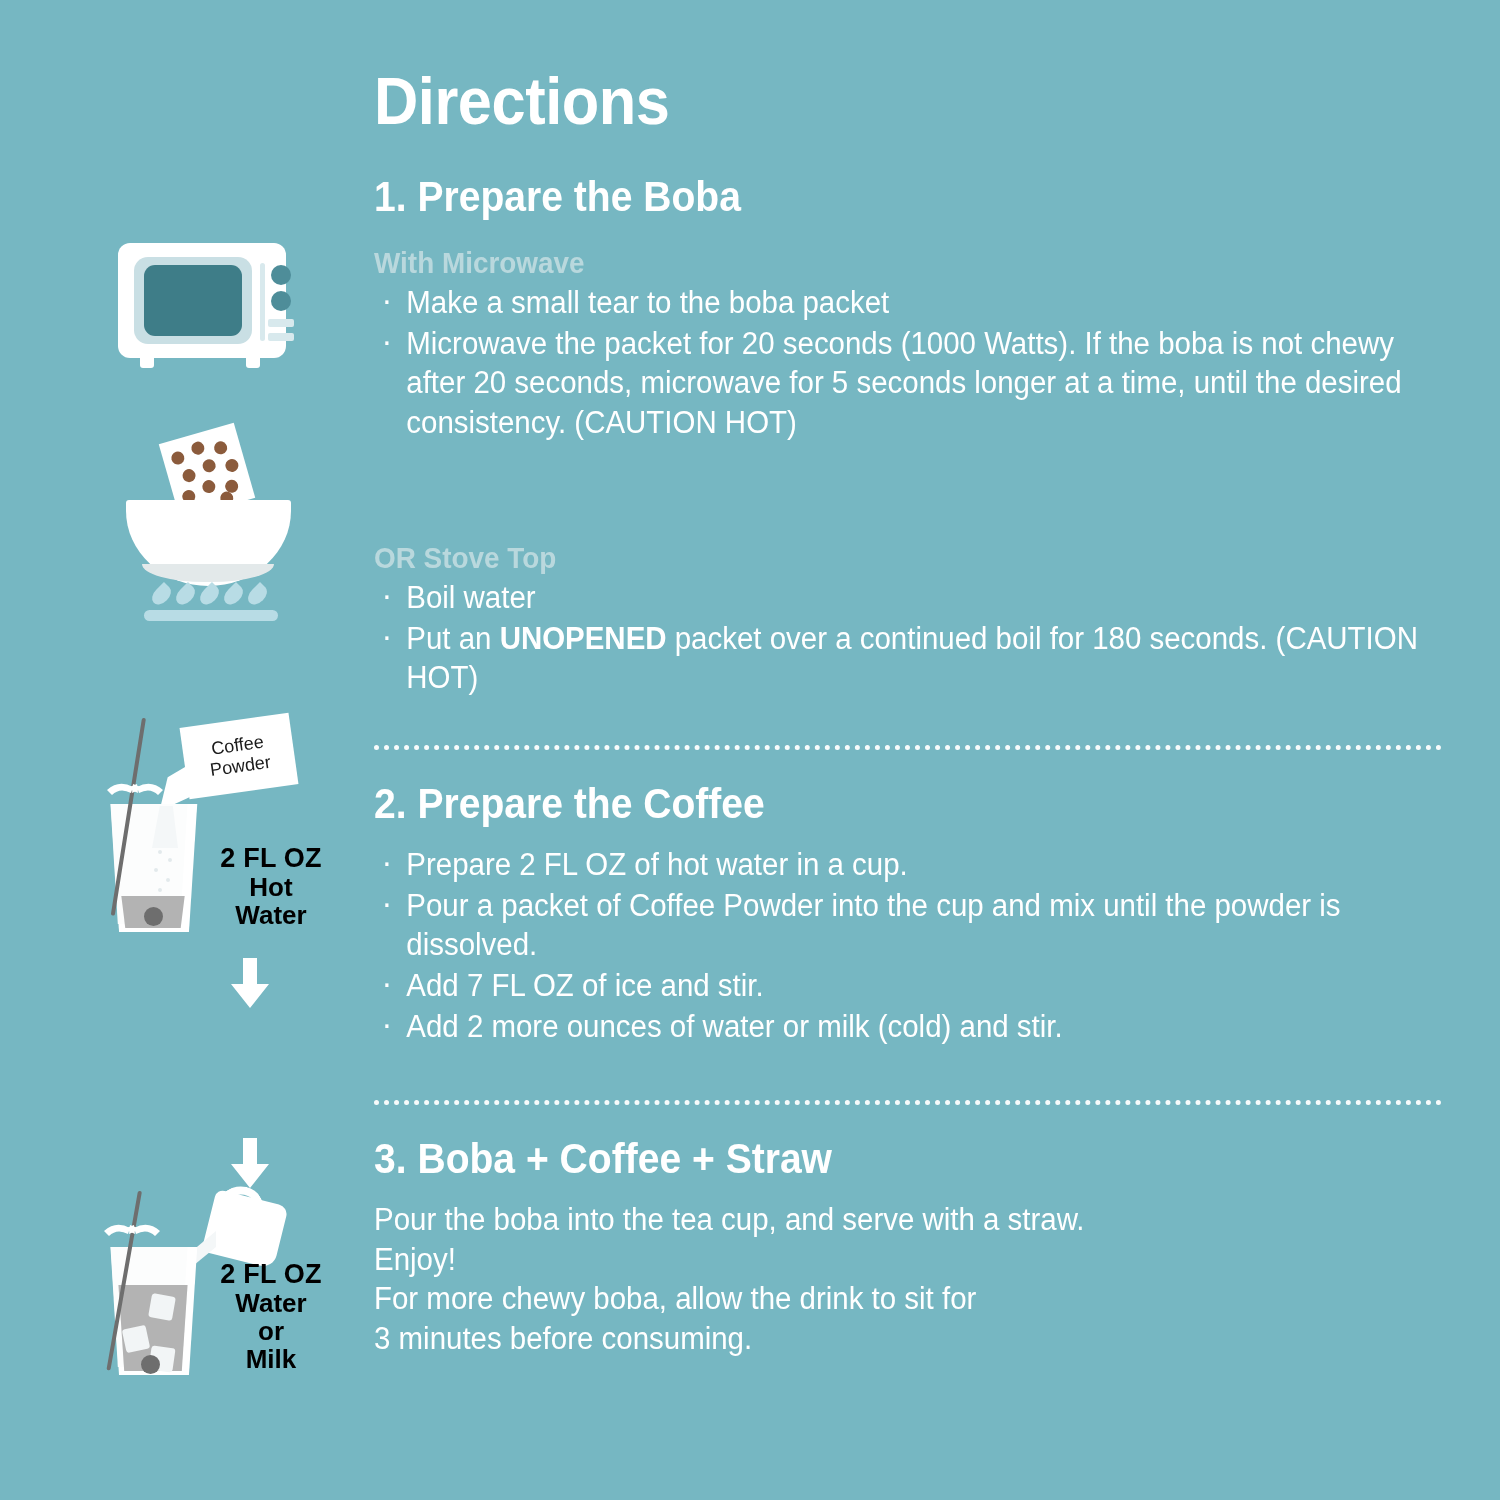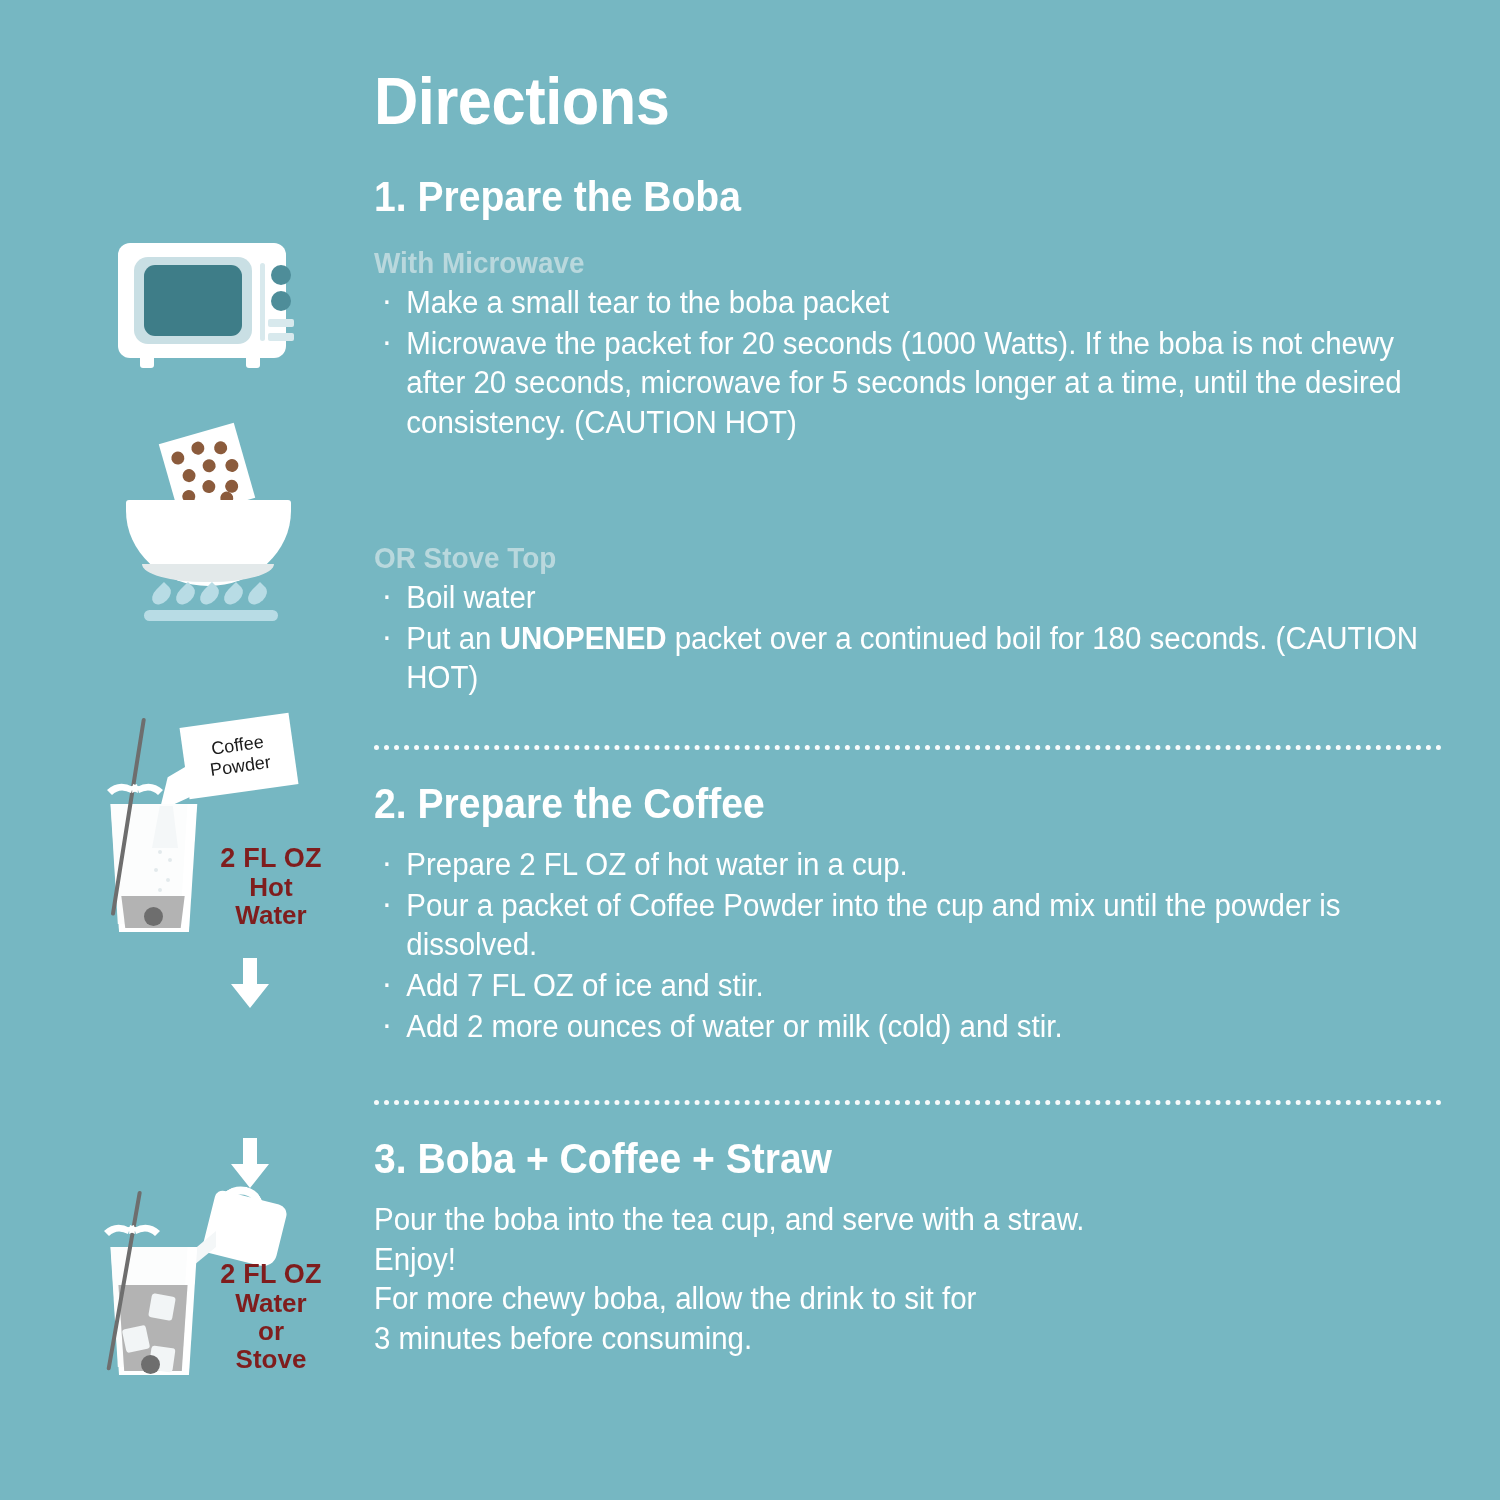--- a/index.html
+++ b/index.html
@@ -47,21 +47,21 @@
          clip-path:polygon(3% 0,97% 0,88% 100%,12% 100%);}
   .glass-inner{position:absolute;left:5px;top:5px;width:82px;height:120px;background:#fcfdfd;
          clip-path:polygon(3% 0,97% 0,88% 100%,12% 100%);}
   .liquid{position:absolute;background:#b3b3b3;}
   .spoon{position:absolute;width:4px;background:#6e6e6e;border-radius:2px;transform-origin:top center;}
   .spoon-head{position:absolute;width:19px;height:19px;border-radius:50%;background:#6e6e6e;}
   .cube{position:absolute;background:#f2f5f6;border-radius:3px;}
   .cube.dk{background:#e4e9ea;}
   .stirA{position:absolute;width:64px;height:26px;}
 
-  .qty{position:absolute;color:#7f1d1d;text-align:center;font-weight:700;line-height:1.08;
+  .qty{position:absolute;color:#000000;text-align:center;font-weight:700;line-height:1.08;
        font-family:"Liberation Sans",sans-serif;}
   .qty .big{font-size:27px;letter-spacing:.2px;}
   .qty .sm{font-size:26px;}
 
   .dn-arrow{position:absolute;width:46px;height:50px;}
 
   .cp-packet{position:absolute;left:76px;top:-2px;width:110px;height:72px;background:#ffffff;transform:rotate(-8deg);}
   .cp-text{position:absolute;left:0;top:0;width:110px;height:72px;display:flex;flex-direction:column;
            align-items:center;justify-content:center;color:#1a1a1a;font-size:18px;line-height:1.15;
            font-family:"Liberation Sans",sans-serif;}
@@ -206,21 +206,21 @@
         <path d="M4 12 q12 -11 26 -3 l-2 6 q-11 -6 -19 2 z" fill="#ffffff"></path>
         <path d="M30 6 l10 4 -11 5 z" fill="#ffffff"></path>
         <path d="M60 12 q-12 -11 -26 -3 l2 6 q11 -6 19 2 z" fill="#ffffff"></path>
         <path d="M34 6 l-10 4 11 5 z" fill="#ffffff"></path>
       </svg>
 
       <div class="qty" style="left:98px;top:75px;width:130px;">
         <div class="big">2  FL OZ</div>
         <div class="sm">Water</div>
         <div class="sm">or</div>
-        <div class="sm">Stove</div>
+        <div class="sm">Milk</div>
       </div>
     </div>
 
   </div>
 
   <div class="content">
 
     <h1 class="title">Directions</h1>
 
     <div class="h2" style="top:176px;">1. Prepare the Boba</div>

